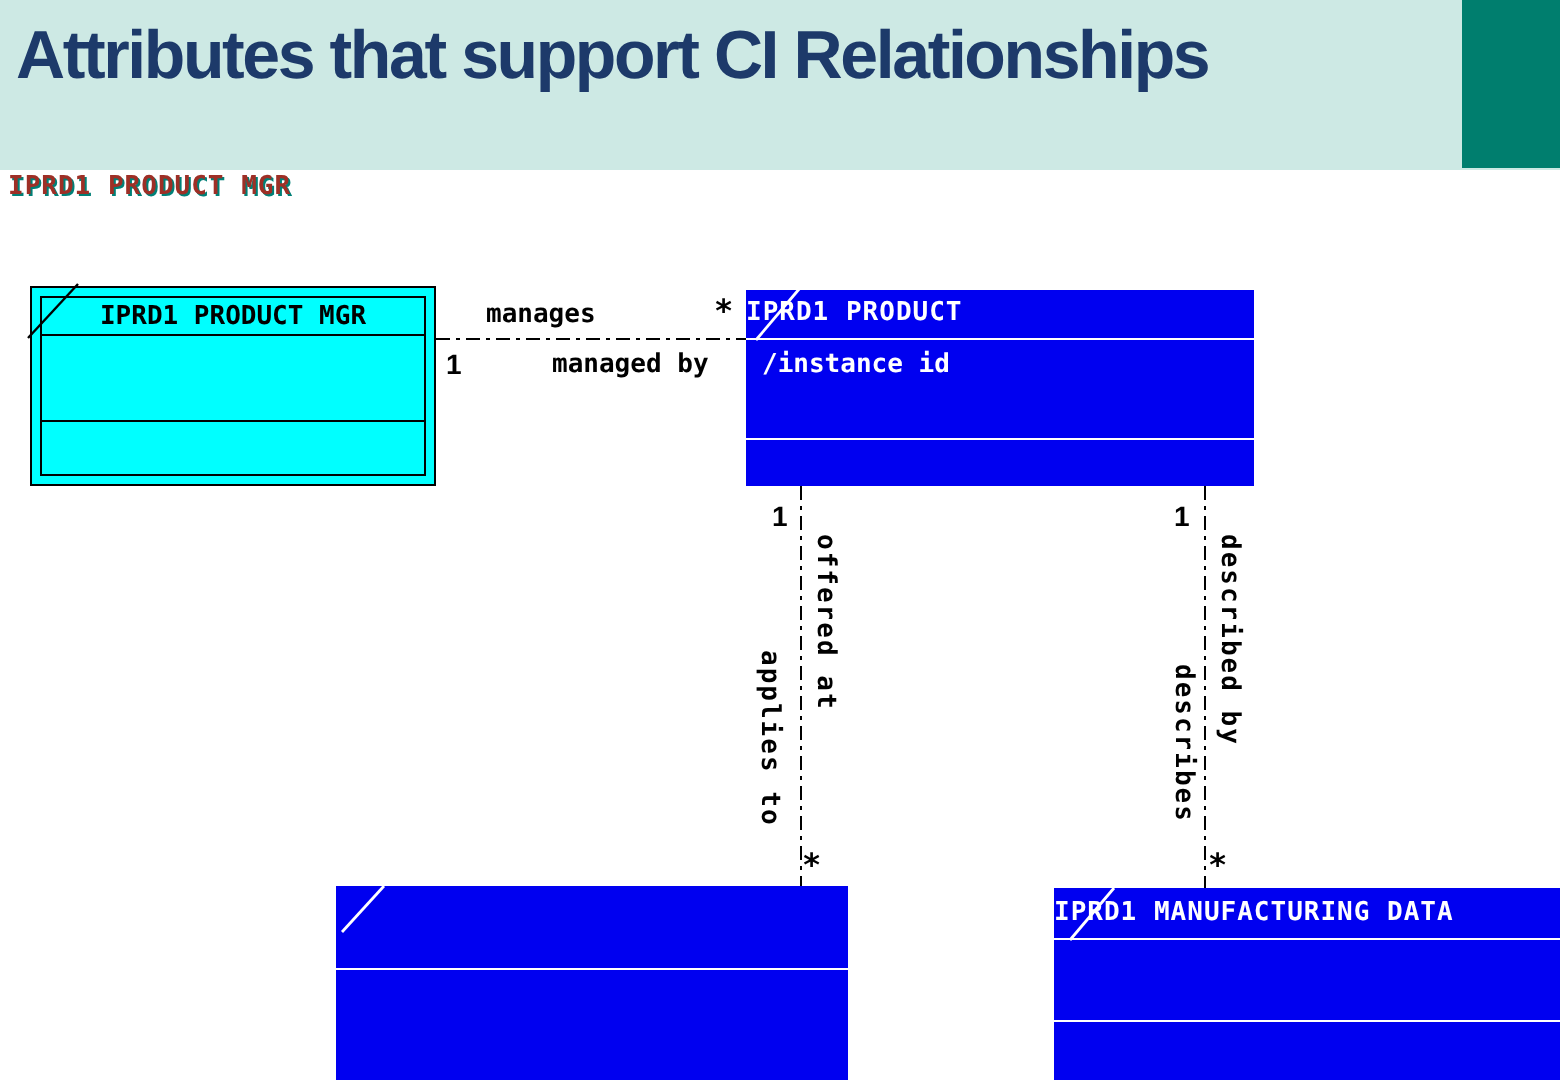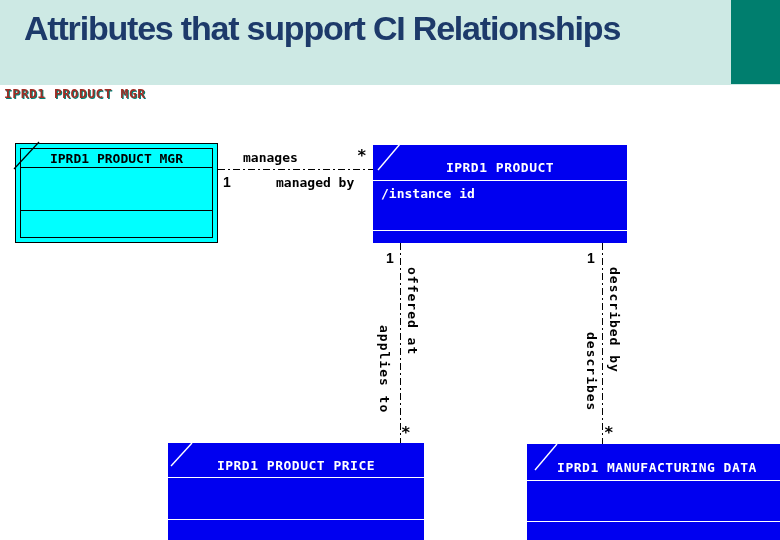--- a/index.html
+++ b/index.html
@@ -19,21 +19,21 @@
   }
   .teal-block {
     position: absolute; left: 731px; top: 0;
     width: 49px; height: 84px;
     background: #007e6e;
   }
   .page-title {
     position: absolute; left: 8px; top: 9px;
     font-family: "Liberation Sans", sans-serif;
     font-weight: bold; font-size: 34px; letter-spacing: -1.2px;
-    color: #1d3a6a; white-space: nowrap; margin-left: 16px;
+    color: #1d3a6a; white-space: nowrap;
   }
   .subtitle {
     position: absolute; left: 4px; top: 86px;
     font-weight: bold; font-size: 13px; letter-spacing: 0.5px;
     color: #9e2f26; text-shadow: 1px 1px 0 #008077;
     white-space: nowrap;
   }
   
   .entity-cyan {
     position: absolute; left: 15px; top: 143px;
@@ -46,22 +46,22 @@
   }
   .entity-cyan .hdr {
     height: 19px; border-bottom: 1px solid #000;
     text-align: center; line-height: 19px;
     font-weight: bold; font-size: 13px; color: #000; white-space: nowrap;
   }
   .entity-cyan .row1 { height: 43px; border-bottom: 1px solid #000; }
 
   .entity-blue { position: absolute; background: #0000f0; color: #fff; }
   .entity-blue .hdr {
-    border-bottom: 1px solid #fff; text-align: center;
-    font-weight: bold; font-size: 13px; letter-spacing: 0.5px; white-space: nowrap; margin-top: 11px;
+    border-bottom: 1px solid #fff; text-align: left;
+    font-weight: bold; font-size: 13px; letter-spacing: 0.5px; white-space: nowrap;
   }
   .e-product { left: 373px; top: 145px; width: 254px; height: 98px; }
   .e-product .hdr  { height: 25px; line-height: 24px; }
   .e-product .attrs { height: 50px; border-bottom: 1px solid #fff; padding: 3px 0 12px 8px; }
   .e-product .attrs div {
     font-weight: bold; font-size: 13px; line-height: 19px; white-space: nowrap;
   }
   .e-price { left: 168px; top: 443px; width: 256px; height: 100px; }
   .e-price .hdr { height: 24px; line-height: 23px; }
   .e-price .row1 { height: 42px; border-bottom: 1px solid #fff; }
@@ -124,21 +124,20 @@
   </div>
 
   <div class="entity-blue e-product">
     <div class="hdr">IPRD1 PRODUCT</div>
     <div class="attrs">
       <div>/instance id</div>
     </div>
   </div>
 
   <div class="entity-blue e-price">
-    <div class="hdr">IPRD1 PRODUCT PRICE</div>
     <div class="row1"></div>
   </div>
 
   <div class="entity-blue e-mfg">
     <div class="hdr">IPRD1 MANUFACTURING DATA</div>
     <div class="row1"></div>
   </div>
 
   <svg class="overlay" width="780" height="540">
     <line x1="218" y1="169.5" x2="373" y2="169.5" stroke="#000" stroke-width="1" stroke-dasharray="7 3 2 3"></line>

